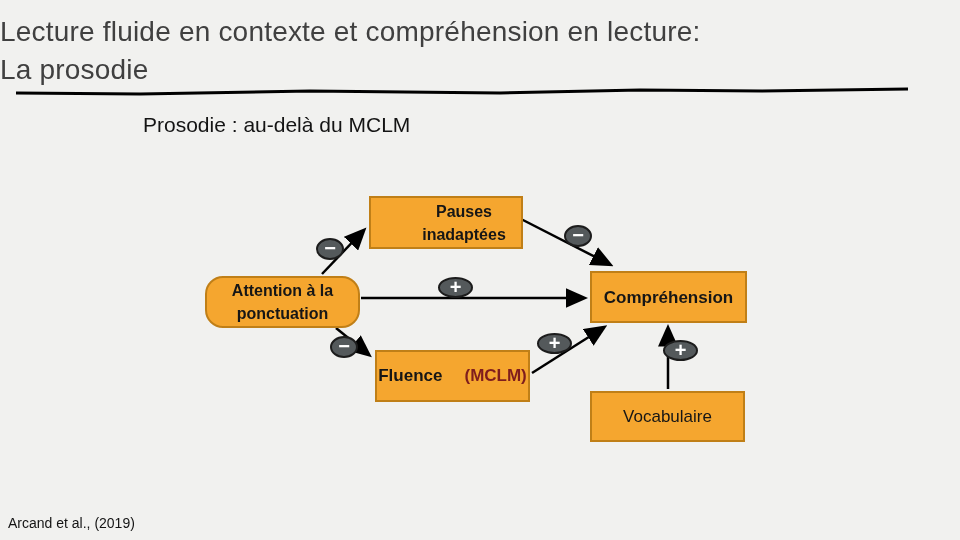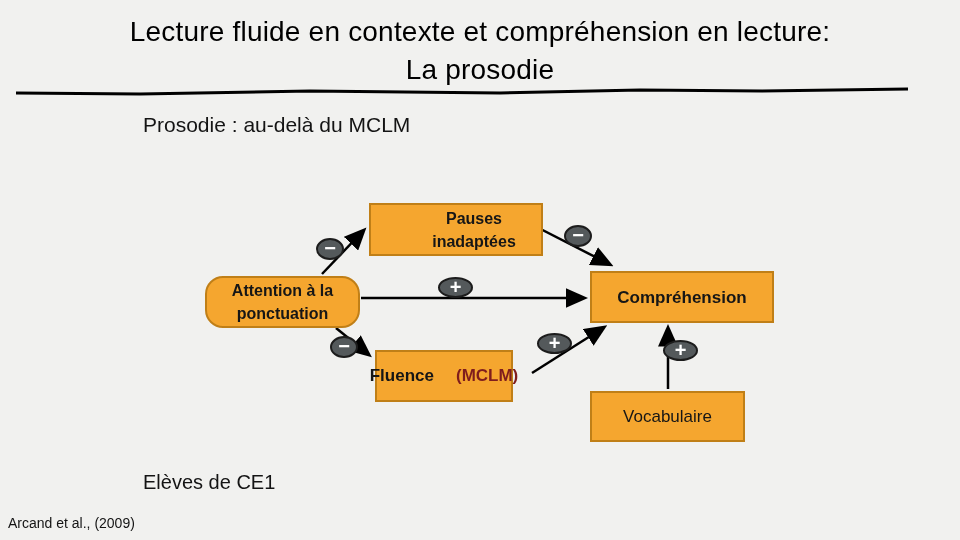--- a/index.html
+++ b/index.html
@@ -3,44 +3,44 @@
 <meta charset="utf-8">
 <style>
   html,body { margin:0; padding:0; }
   .slide {
     position:relative; width:960px; height:540px;
     background:#f1f1ef; overflow:hidden;
     font-family:"Liberation Sans","DejaVu Sans",sans-serif;
   }
   .title {
     position:absolute; top:13px; left:0; width:960px;
-    text-align:center; color:#000000;
+    text-align:left; color:#404040;
     font-size:28px; line-height:38px; font-weight:400;
     letter-spacing:0.2px;
   }
   .ink-underline { position:absolute; left:0; top:0; pointer-events:none; }
   .subtitle {
     position:absolute; left:143px; top:113px;
     font-size:21px; color:#141414;
   }
   .arrows { position:absolute; left:0; top:0; pointer-events:none; }
   .box {
     position:absolute; box-sizing:border-box;
     background:#f5a62f; border:2px solid #c07f17;
     display:flex; flex-direction:column; align-items:center; justify-content:center;
     color:#161616; text-align:center;
   }
   .box .ln { line-height:23px; }
   .bold16 { font-size:16px; font-weight:bold; }
   .bold17 { font-size:17px; font-weight:bold; }
   .reg17  { font-size:17px; font-weight:400;text-align:center; }
-  .box-pauses        { left:369px; top:203px; width:174px; height:53px;padding-left:36px; }
+  .box-pauses        { left:369px; top:196px; width:154px; height:53px;padding-left:36px; }
   .box-attention     { left:205px; top:276px; width:155px; height:52px;border-radius:18px; }
-  .box-comprehension { left:590px; top:271px; width:184px; height:52px; }
-  .box-fluence       { left:375px; top:350px; width:138px; height:52px; flex-direction:row; }
+  .box-comprehension { left:590px; top:271px; width:157px; height:52px; }
+  .box-fluence       { left:375px; top:350px; width:155px; height:52px; flex-direction:row; }
   .box-vocabulaire   { left:590px; top:391px; width:155px; height:51px; }
   .mclm { color:#7f1d1d; margin-left:22px; }
   .sign {
     position:absolute; box-sizing:border-box;
     background:#54595b; border:2px solid #1c1c1c; border-radius:50%;
     display:flex; align-items:center; justify-content:center;
     color:#ffffff; font-weight:bold; font-size:20px; line-height:1;
   }
   .sign span { transform:translateY(-1px); }
   .sign-minus { width:28px; height:22px; }
@@ -125,16 +125,15 @@
   <div class="sign sign-minus s3">
     <span>−</span>
   </div>
   <div class="sign sign-plus s4">
     <span>+</span>
   </div>
   <div class="sign sign-plus s5">
     <span>+</span>
   </div>
 
-  <div class="footer-note">Elèves de CE1</div>
-  <div class="citation">Arcand et al., (2009)</div>
+  <div class="citation">Arcand et al., (2019)</div>
 
 </div>
 
 </body></html>

